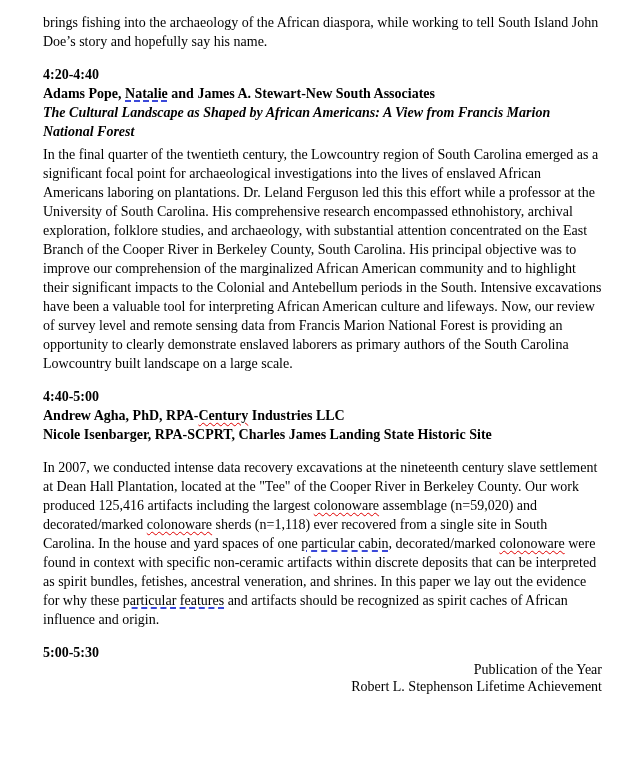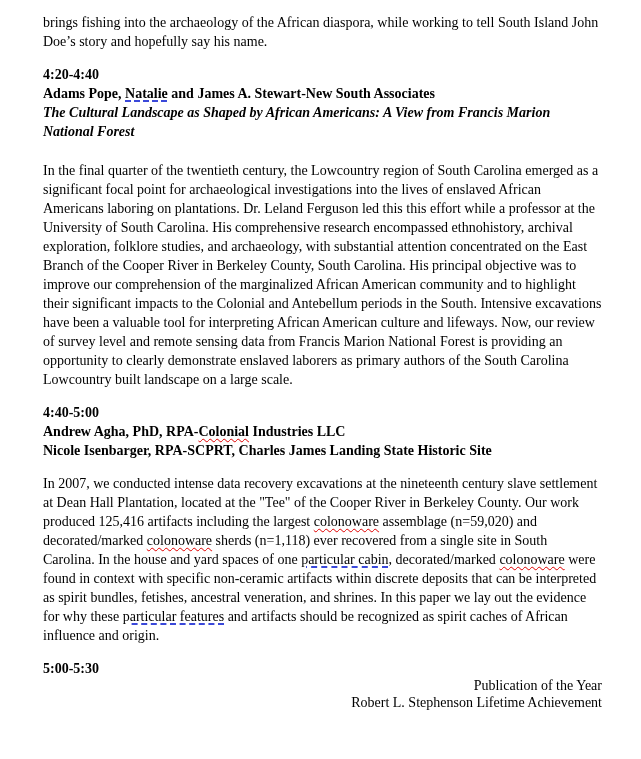--- a/index.html
+++ b/index.html
@@ -18,21 +18,21 @@
     -webkit-font-smoothing: antialiased;
   }
   .doc {
     padding: 13px 39px 0 43px;
     width: 559px;
   }
   p { margin: 0; }
   .b  { font-weight: bold; }
   .bi { font-weight: bold; font-style: italic; font-family: Liberation Serif, serif; }
   .gap-after    { margin-bottom: 14px; }
-  .gap-after-sm { margin-bottom: 20px; }
+  .gap-after-sm { margin-bottom: 4px; }
   .closing p { line-height: 17px; }
   .indent { padding-left: 30px; text-align: right; }
   .mark-spelling {
     text-decoration-line: underline;
     text-decoration-style: wavy;
     text-decoration-color: var(--spell-color, #e00000);
     text-decoration-thickness: 1px;
     text-underline-offset: 2px;
   }
   .mark-grammar {
@@ -53,21 +53,21 @@
   <div class="gap-after-sm">
     <p class="b">4:20-4:40</p>
     <p class="b"><span>Adams Pope, </span><span class="mark-grammar">Natalie</span><span> and James A. Stewart-New South Associates</span></p>
     <p class="bi">The Cultural Landscape as Shaped by African Americans: A View from Francis Marion National Forest</p>
   </div>
 
   <p class="gap-after">In the final quarter of the twentieth century, the Lowcountry region of South Carolina emerged as a significant focal point for archaeological investigations into the lives of enslaved African Americans laboring on plantations. Dr. Leland Ferguson led this this effort while a professor at the University of South Carolina. His comprehensive research encompassed ethnohistory, archival exploration, folklore studies, and archaeology, with substantial attention concentrated on the East Branch of the Cooper River in Berkeley County, South Carolina. His principal objective was to improve our comprehension of the marginalized African American community and to highlight their significant impacts to the Colonial and Antebellum periods in the South. Intensive excavations have been a valuable tool for interpreting African American culture and lifeways. Now, our review of survey level and remote sensing data from Francis Marion National Forest is providing an opportunity to clearly demonstrate enslaved laborers as primary authors of the South Carolina Lowcountry built landscape on a large scale.</p>
 
   <div class="gap-after">
     <p class="b">4:40-5:00</p>
-    <p class="b"><span>Andrew Agha, PhD, RPA-</span><span class="mark-spelling">Colonial</span><span> Industries LLC</span></p>
+    <p class="b"><span>Andrew Agha, PhD, RPA-</span><span class="mark-spelling">Century</span><span> Industries LLC</span></p>
     <p class="b">Nicole Isenbarger, RPA-SCPRT, Charles James Landing State Historic Site</p>
   </div>
 
   <p style="margin-bottom: 15px;"><span>In 2007, we conducted intense data recovery excavations at the nineteenth century slave settlement at Dean Hall Plantation, located at the "Tee" of the Cooper River in Berkeley County. Our work produced 125,416 artifacts including the largest </span><span class="mark-spelling">colonoware</span><span> assemblage (n=59,020) and decorated/marked </span><span class="mark-spelling">colonoware</span><span> sherds (n=1,118) ever recovered from a single site in South Carolina. In the house and yard spaces of one </span><span class="mark-grammar">particular cabin</span><span>, decorated/marked </span><span class="mark-spelling">colonoware</span><span> were found in context with specific non-ceramic artifacts within discrete deposits that can be interpreted as spirit bundles, fetishes, ancestral veneration, and shrines. In this paper we lay out the evidence for why these </span><span class="mark-grammar">particular features</span><span> and artifacts should be recognized as spirit caches of African influence and origin.</span></p>
 
   <div class="closing">
     <p class="b">5:00-5:30</p>
     <p class="indent">Publication of the Year</p>
     <p class="indent">Robert L. Stephenson Lifetime Achievement</p>
 

